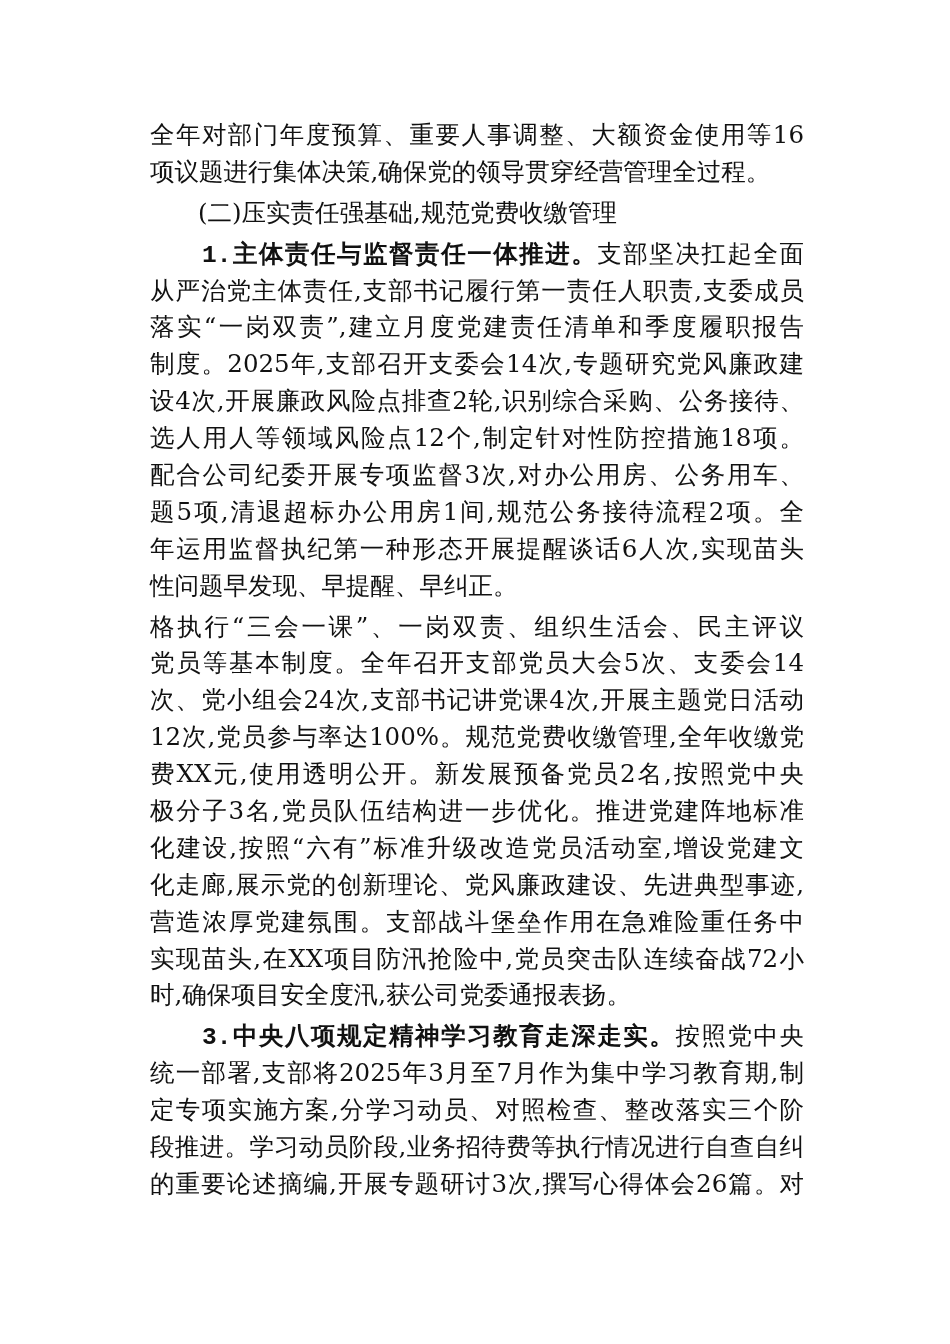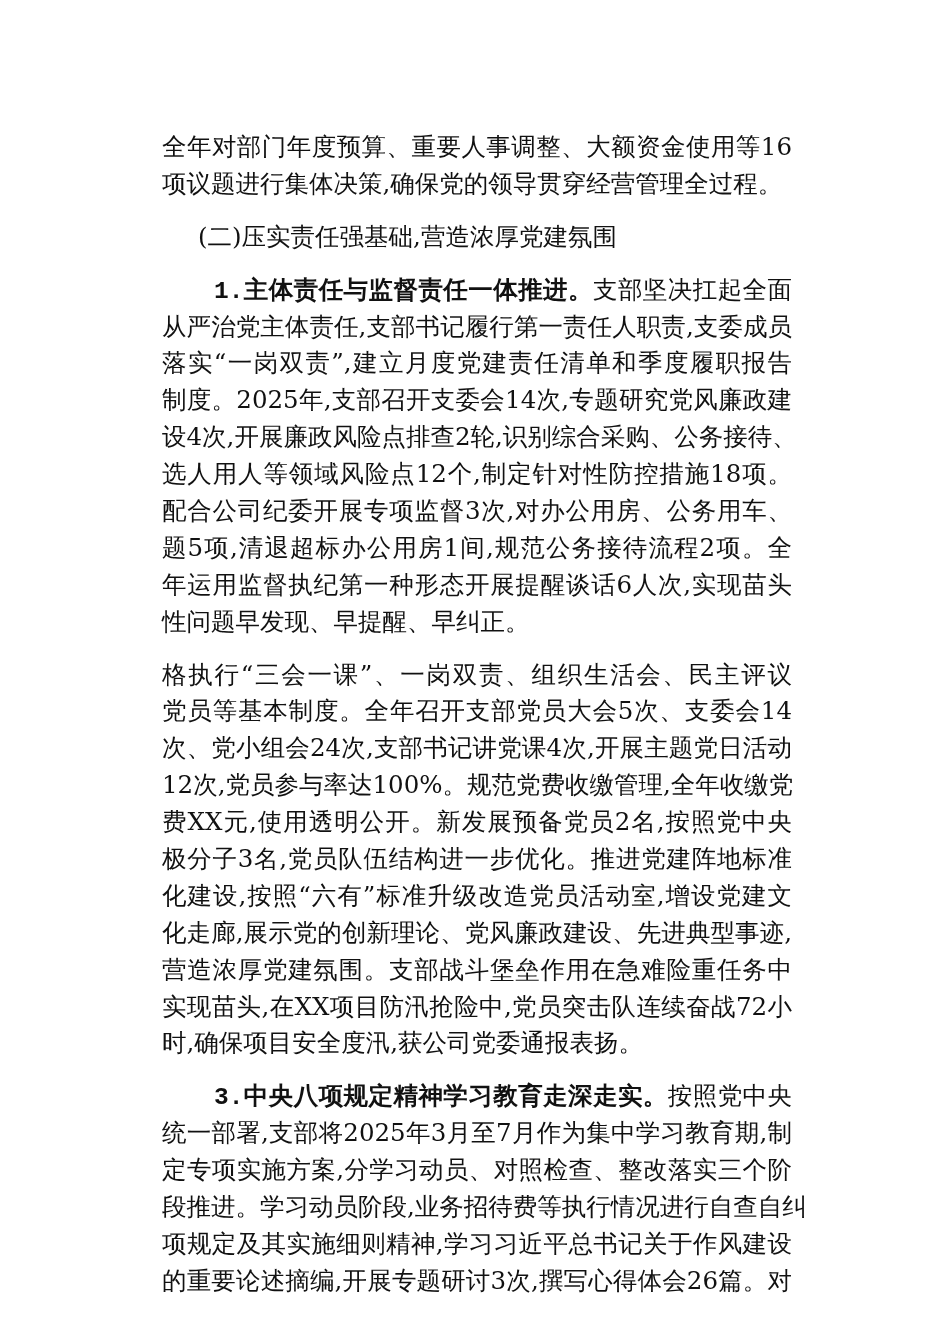--- a/index.html
+++ b/index.html
@@ -37,33 +37,33 @@
       padding-left: 52px;
     }
     .sub-heading {
       padding-left: 52px;
       text-align-last: left;
     }
     .bold {
       font-weight: bold;
       font-family: Liberation Mono, monospace;
     }
-    .para { margin: 16px; }
+    .para { margin: 4px; }
   </style>
 </head>
 <body>
 
 <div class="page">
 
   <div class="para">
     <div class="line">全年对部门年度预算、重要人事调整、大额资金使用等16</div>
     <div class="line last">项议题进行集体决策,确保党的领导贯穿经营管理全过程。</div>
   </div>
 
-  <div class="line sub-heading">(二)压实责任强基础,营造浓厚党建氛围</div>
+  <div class="line sub-heading">(二)压实责任强基础,规范党费收缴管理</div>
 
   <div class="para">
     <div class="line indent"><span class="bold">1.主体责任与监督责任一体推进。</span><span>支部坚决扛起全面</span></div>
     <div class="line">从严治党主体责任,支部书记履行第一责任人职责,支委成员</div>
     <div class="line">落实“一岗双责”,建立月度党建责任清单和季度履职报告</div>
     <div class="line">制度。2025年,支部召开支委会14次,专题研究党风廉政建</div>
     <div class="line">设4次,开展廉政风险点排查2轮,识别综合采购、公务接待、</div>
     <div class="line">选人用人等领域风险点12个,制定针对性防控措施18项。</div>
     <div class="line">配合公司纪委开展专项监督3次,对办公用房、公务用车、</div>
     <div class="line">题5项,清退超标办公用房1间,规范公务接待流程2项。全</div>
@@ -83,17 +83,16 @@
     <div class="line">营造浓厚党建氛围。支部战斗堡垒作用在急难险重任务中</div>
     <div class="line">实现苗头,在XX项目防汛抢险中,党员突击队连续奋战72小</div>
     <div class="line last">时,确保项目安全度汛,获公司党委通报表扬。</div>
   </div>
 
   <div class="para">
     <div class="line indent"><span class="bold">3.中央八项规定精神学习教育走深走实。</span><span>按照党中央</span></div>
     <div class="line">统一部署,支部将2025年3月至7月作为集中学习教育期,制</div>
     <div class="line">定专项实施方案,分学习动员、对照检查、整改落实三个阶</div>
     <div class="line">段推进。学习动员阶段,业务招待费等执行情况进行自查自纠</div>
-    <div class="line">项规定及其实施细则精神,学习习近平总书记关于作风建设</div>
     <div class="line">的重要论述摘编,开展专题研讨3次,撰写心得体会26篇。对</div>
   </div>
 
 </div>
 
 </body></html>

